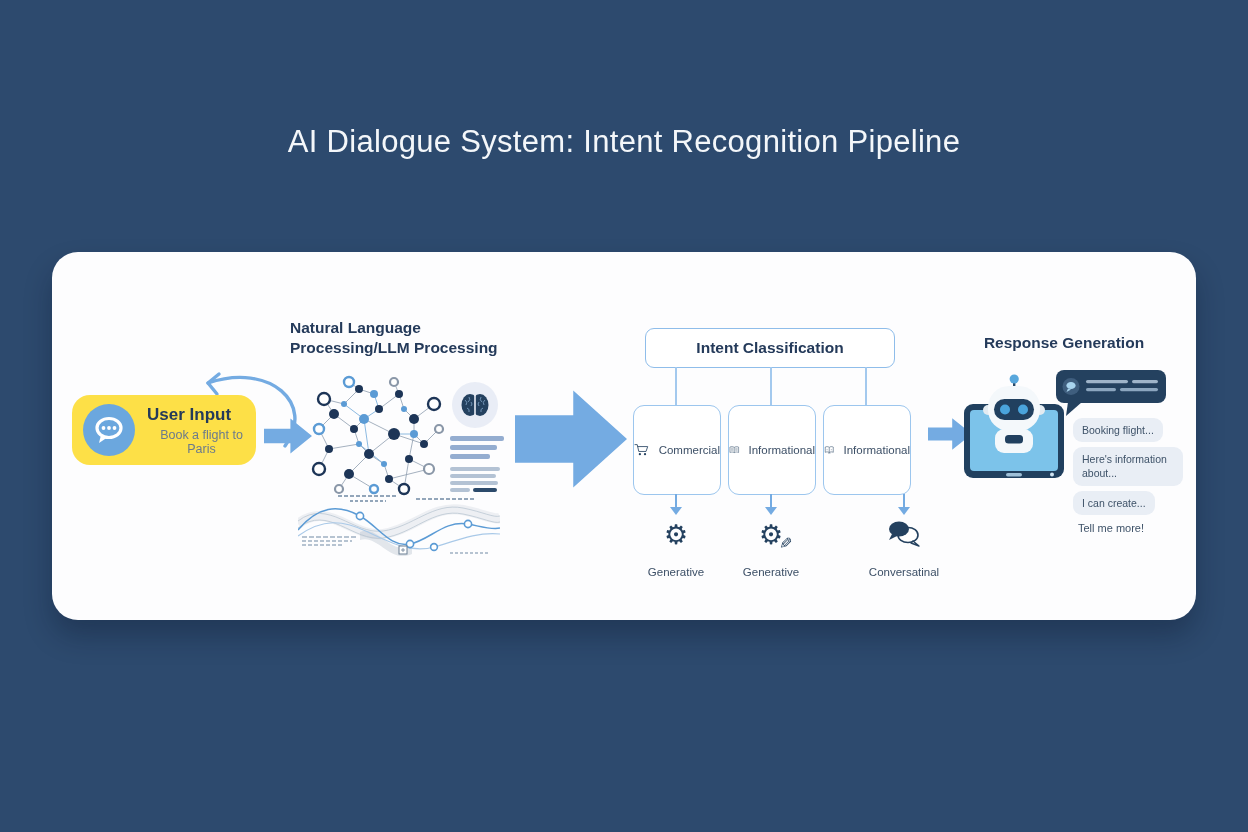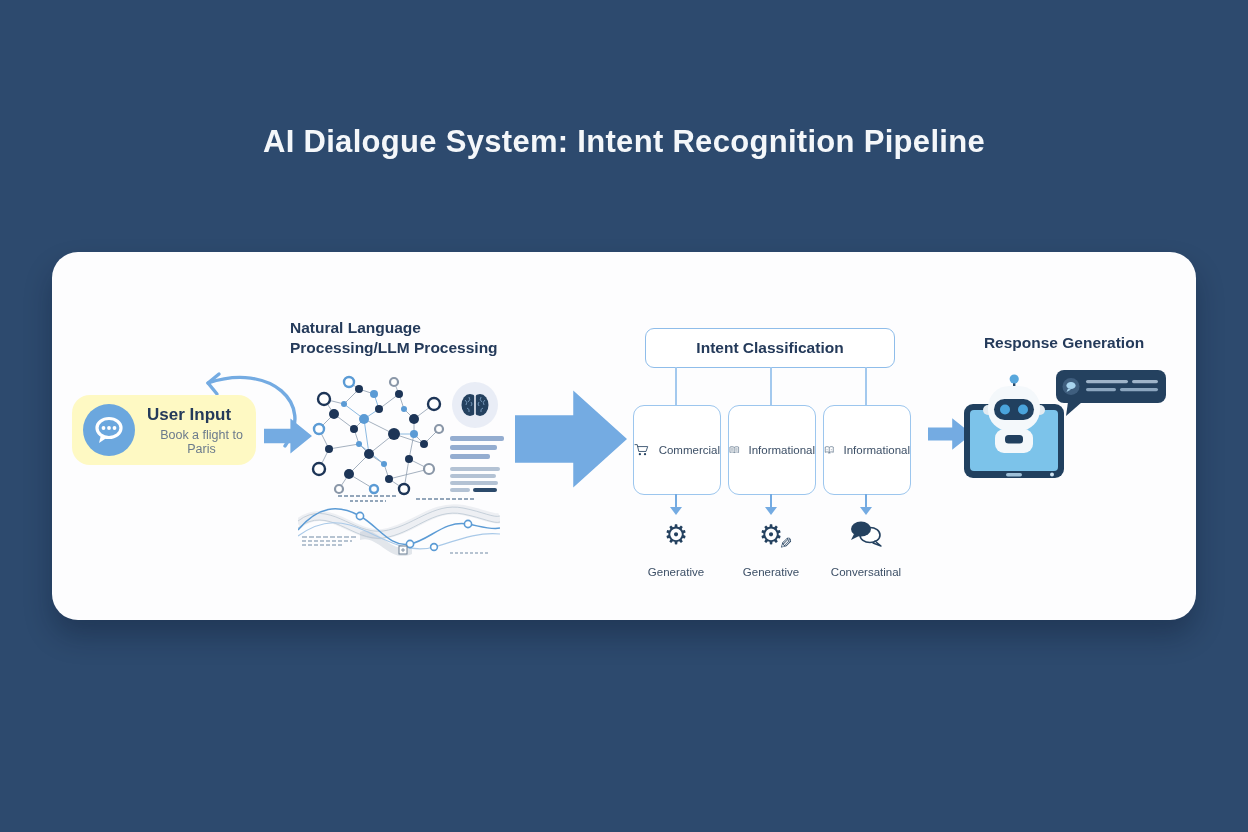--- a/index.html
+++ b/index.html
@@ -3,31 +3,31 @@
 <meta charset="utf-8">
 <style>
   html,body{margin:0;padding:0;}
   body{
     width:1248px;height:832px;position:relative;overflow:hidden;
     background:#2d4a6e;
     font-family:"Liberation Sans",sans-serif;
   }
   .title{
     position:absolute;top:124px;left:0;width:1248px;text-align:center;
-    color:#f4f7fa;font-size:31px;font-weight:700;letter-spacing:.3px;
+    color:#f4f7fa;font-size:31px;font-weight:400;letter-spacing:.3px;
   }
   .card{
     position:absolute;left:52px;top:252px;width:1144px;height:368px;
     background:#fdfdfe;border-radius:26px;
     box-shadow:0 16px 28px rgba(8,18,38,.30);
   }
   
   .user-pill{
     position:absolute;left:20px;top:143px;width:184px;height:70px;
-    background:#fef9c3;border-radius:18px;display:flex;align-items:center;
+    background:#fde047;border-radius:18px;display:flex;align-items:center;
   }
   .chat-circle{
     width:52px;height:52px;border-radius:50%;background:#6ba7de;
     margin-left:11px;display:flex;align-items:center;justify-content:center;flex:0 0 auto;
   }
   .user-text{margin-left:12px;}
   .user-label{font-size:17px;font-weight:700;color:#243a5a;}
   .user-example{font-size:12.5px;color:#6b7a8c;margin-top:3px;text-align:center;}
   
   .arrow-right{
@@ -336,21 +336,21 @@
   <div class="resp-col" style="left:676px">
     <div class="da-stem"></div>
     <div class="da-head"></div>
     <div class="resp-icon">
       <span class="gear-glyph">⚙</span>
       <span class="pencil-glyph">✎</span>
     </div>
     <div class="resp-lbl">Generative</div>
   </div>
 
-  <div class="resp-col" style="left:771px">
+  <div class="resp-col" style="left:809px">
     <div class="da-stem"></div>
     <div class="da-head"></div>
     <div class="resp-icon">
       <svg width="36" height="28" viewBox="0 0 36 28">
         <ellipse cx="22" cy="15" rx="10" ry="7.5" fill="#ffffff" stroke="#24415f" stroke-width="1.6"></ellipse>
         <path d="M27,21 L33,26 L25,23 Z" fill="#ffffff" stroke="#24415f" stroke-width="1.4" stroke-linejoin="round"></path>
         <ellipse cx="13" cy="9" rx="10" ry="7.5" fill="#24415f"></ellipse>
         <path d="M6,14 L3,20 L11,16 Z" fill="#24415f"></path>
       </svg>
     </div>
@@ -383,14 +383,20 @@
     <polygon points="14,34 28,34 12,48" fill="#24415f"></polygon>
     <circle cx="17" cy="18.5" r="8.5" fill="#3f5e7e"></circle>
     <ellipse cx="17" cy="17.5" rx="4.6" ry="3.6" fill="#a8d4ee"></ellipse>
     <path d="M14,20.5 L12.5,24 L17,21.5 Z" fill="#a8d4ee"></path>
     <rect x="32" y="12" width="42" height="3.2" rx="1.6" fill="#9fb4c9"></rect>
     <rect x="78" y="12" width="26" height="3.2" rx="1.6" fill="#9fb4c9"></rect>
     <rect x="32" y="20" width="30" height="3.2" rx="1.6" fill="#8ca6bf"></rect>
     <rect x="66" y="20" width="38" height="3.2" rx="1.6" fill="#8ca6bf"></rect>
   </svg>
 
+  <div class="messages">
+    <div class="msg-bubble">Booking flight...</div>
+    <div class="msg-bubble">Here's information about...</div>
+    <div class="msg-bubble">I can create...</div>
+    <div class="msg-plain">Tell me more!</div>
+  </div>
 
 </div>
 
 </body></html>

